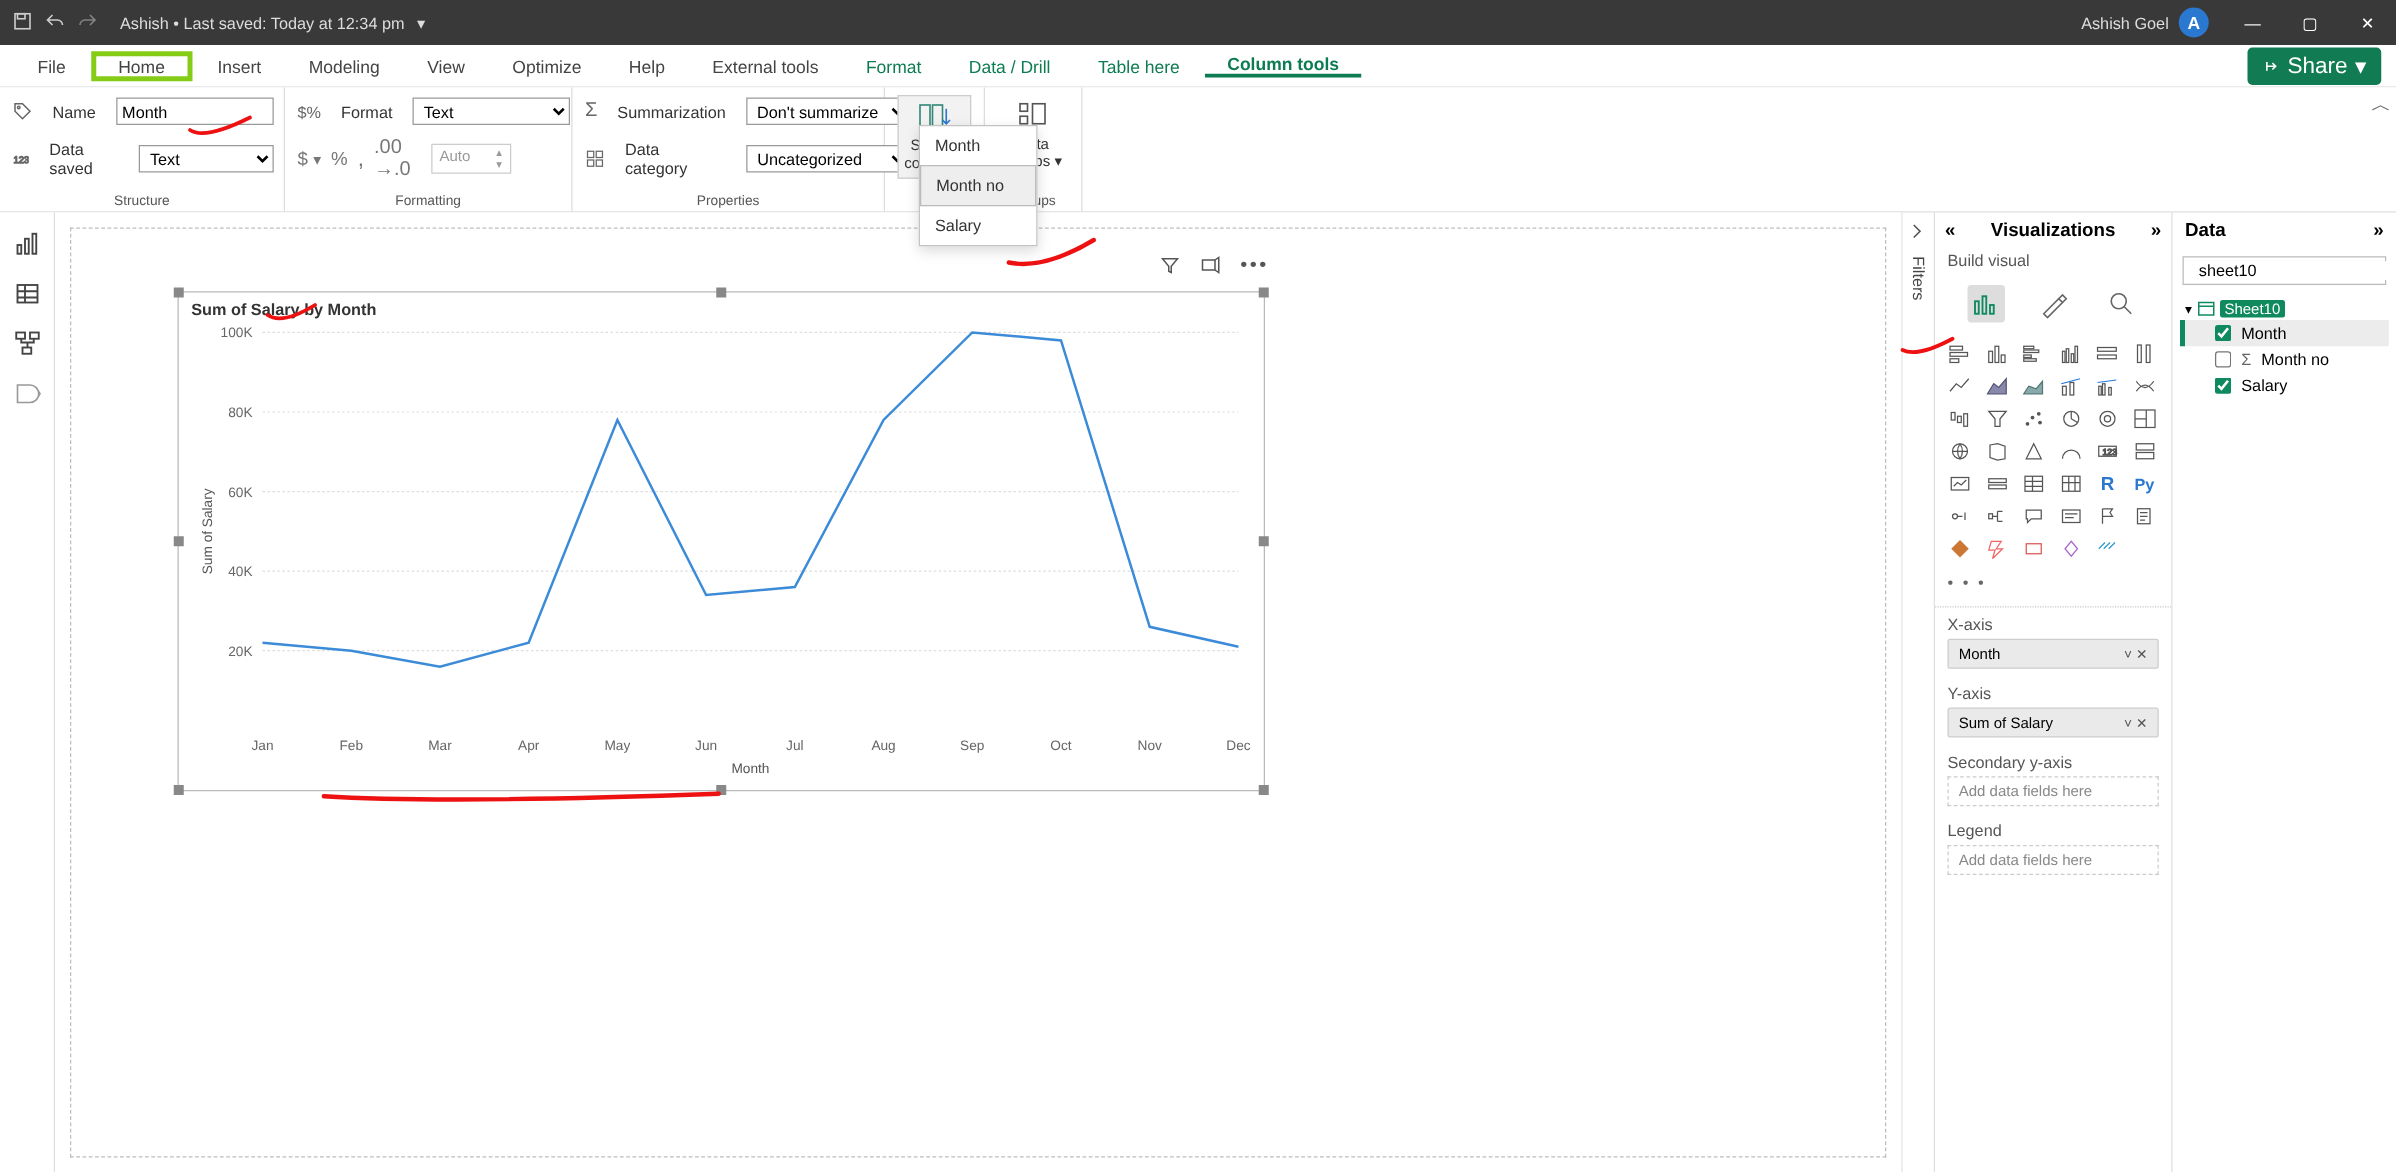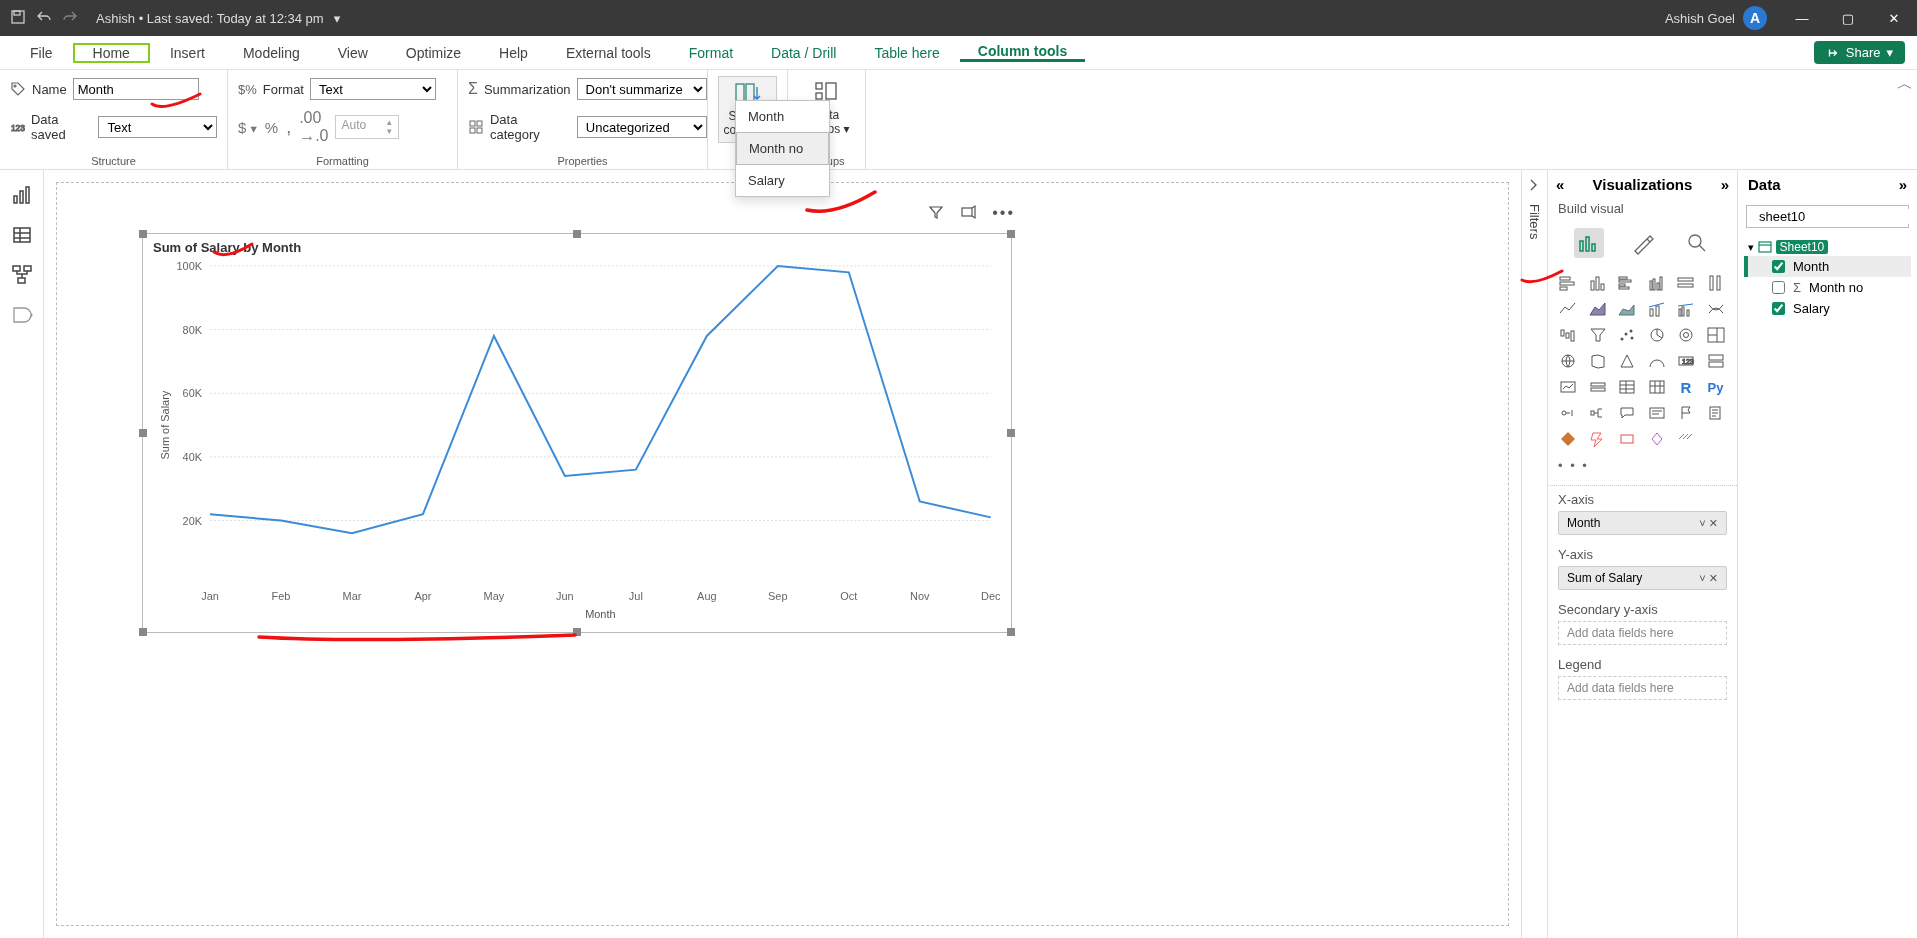--- a/index.html
+++ b/index.html
@@ -15,29 +15,29 @@
 .titlebar .user { display: flex; align-items: center; gap: 8px; padding: 0 12px; }
 .titlebar .avatar { width: 24px; height: 24px; border-radius: 50%; background: #2a78d0; color: #fff; display: flex; align-items: center; justify-content: center; font-weight: 600; font-size: 14px; }
 .titlebar .winbtn { display: flex; }
 .titlebar .winbtn div { width: 46px; height: 36px; display: flex; align-items: center; justify-content: center; color: #fff; }
 
 
 .ribbon-tabs { height: 34px; display: flex; align-items: center; border-bottom: 1px solid #e3e3e3; padding: 0 12px; gap: 2px; position: relative; }
 .ribbon-tabs .tab { padding: 0 18px; display: flex; align-items: center; font-size: 14px; color: #444; cursor: pointer; }
 .ribbon-tabs .tab.green { color: #0e7c52; }
 .ribbon-tabs .tab.active-green { color: #0e7c52; border-bottom: 3px solid #0e7c52; font-weight: 600; }
-.ribbon-tabs .tab.boxed { border: 2px solid #84cc16; }
-.ribbon-tabs .share { margin-left: auto; background: #117b53; color: #fff; border-radius: 4px; padding: 4px 12px; display: flex; align-items: center; gap: 6px; font-size: 13px; }
+.ribbon-tabs .tab.boxed { border: 4px solid #84cc16; }
+.ribbon-tabs .share { margin-left: auto; background: #117b53; color: #fff; border-radius: 4px; padding: 4px 12px; display: flex; align-items: center; gap: 6px; font-size: 18px; }
 
 
 .ribbon { height: 100px; border-bottom: 1px solid #e0e0e0; display: flex; background: #fff; position: relative; }
 .rgroup { border-right: 1px solid #ddd; display: flex; flex-direction: column; padding: 6px 10px 2px 10px; }
 .rgroup .body { flex: 1; display: flex; gap: 8px; align-items: flex-start; flex-wrap: wrap; }
 .rgroup .lbl { text-align: center; font-size: 11px; color: #555; padding-top: 4px; }
-.field-row { display: flex; align-items: center; gap: 6px; height: 26px; margin-bottom: 4px; }
+.field-row { display: flex; align-items: center; gap: 16px; height: 26px; margin-bottom: 4px; }
 .field-row .ficon { width: 16px; height: 16px; color: #666; }
 .field-row label { font-size: 13px; color: #333; }
 .field-row input, .field-row select { font-size: 13px; padding: 2px 4px; border: 1px solid #999; background: #fff; height: 22px; }
 .bigbtn { display: flex; flex-direction: column; align-items: center; width: 76px; padding: 4px 2px; font-size: 12px; color: #333; gap: 4px; text-align: center; line-height: 1.2; }
 .bigbtn.active { background: #f2f2f2; border: 1px solid #ccc; }
 .bigbtn .biicon { width: 28px; height: 24px; }
 .fmt-icons { display: flex; gap: 8px; align-items: center; color: #777; font-size: 15px; }
 .auto-box { border: 1px solid #ccc; padding: 2px 6px; width: 64px; color: #999; font-size: 12px; display:flex; justify-content:space-between; }
 
 

